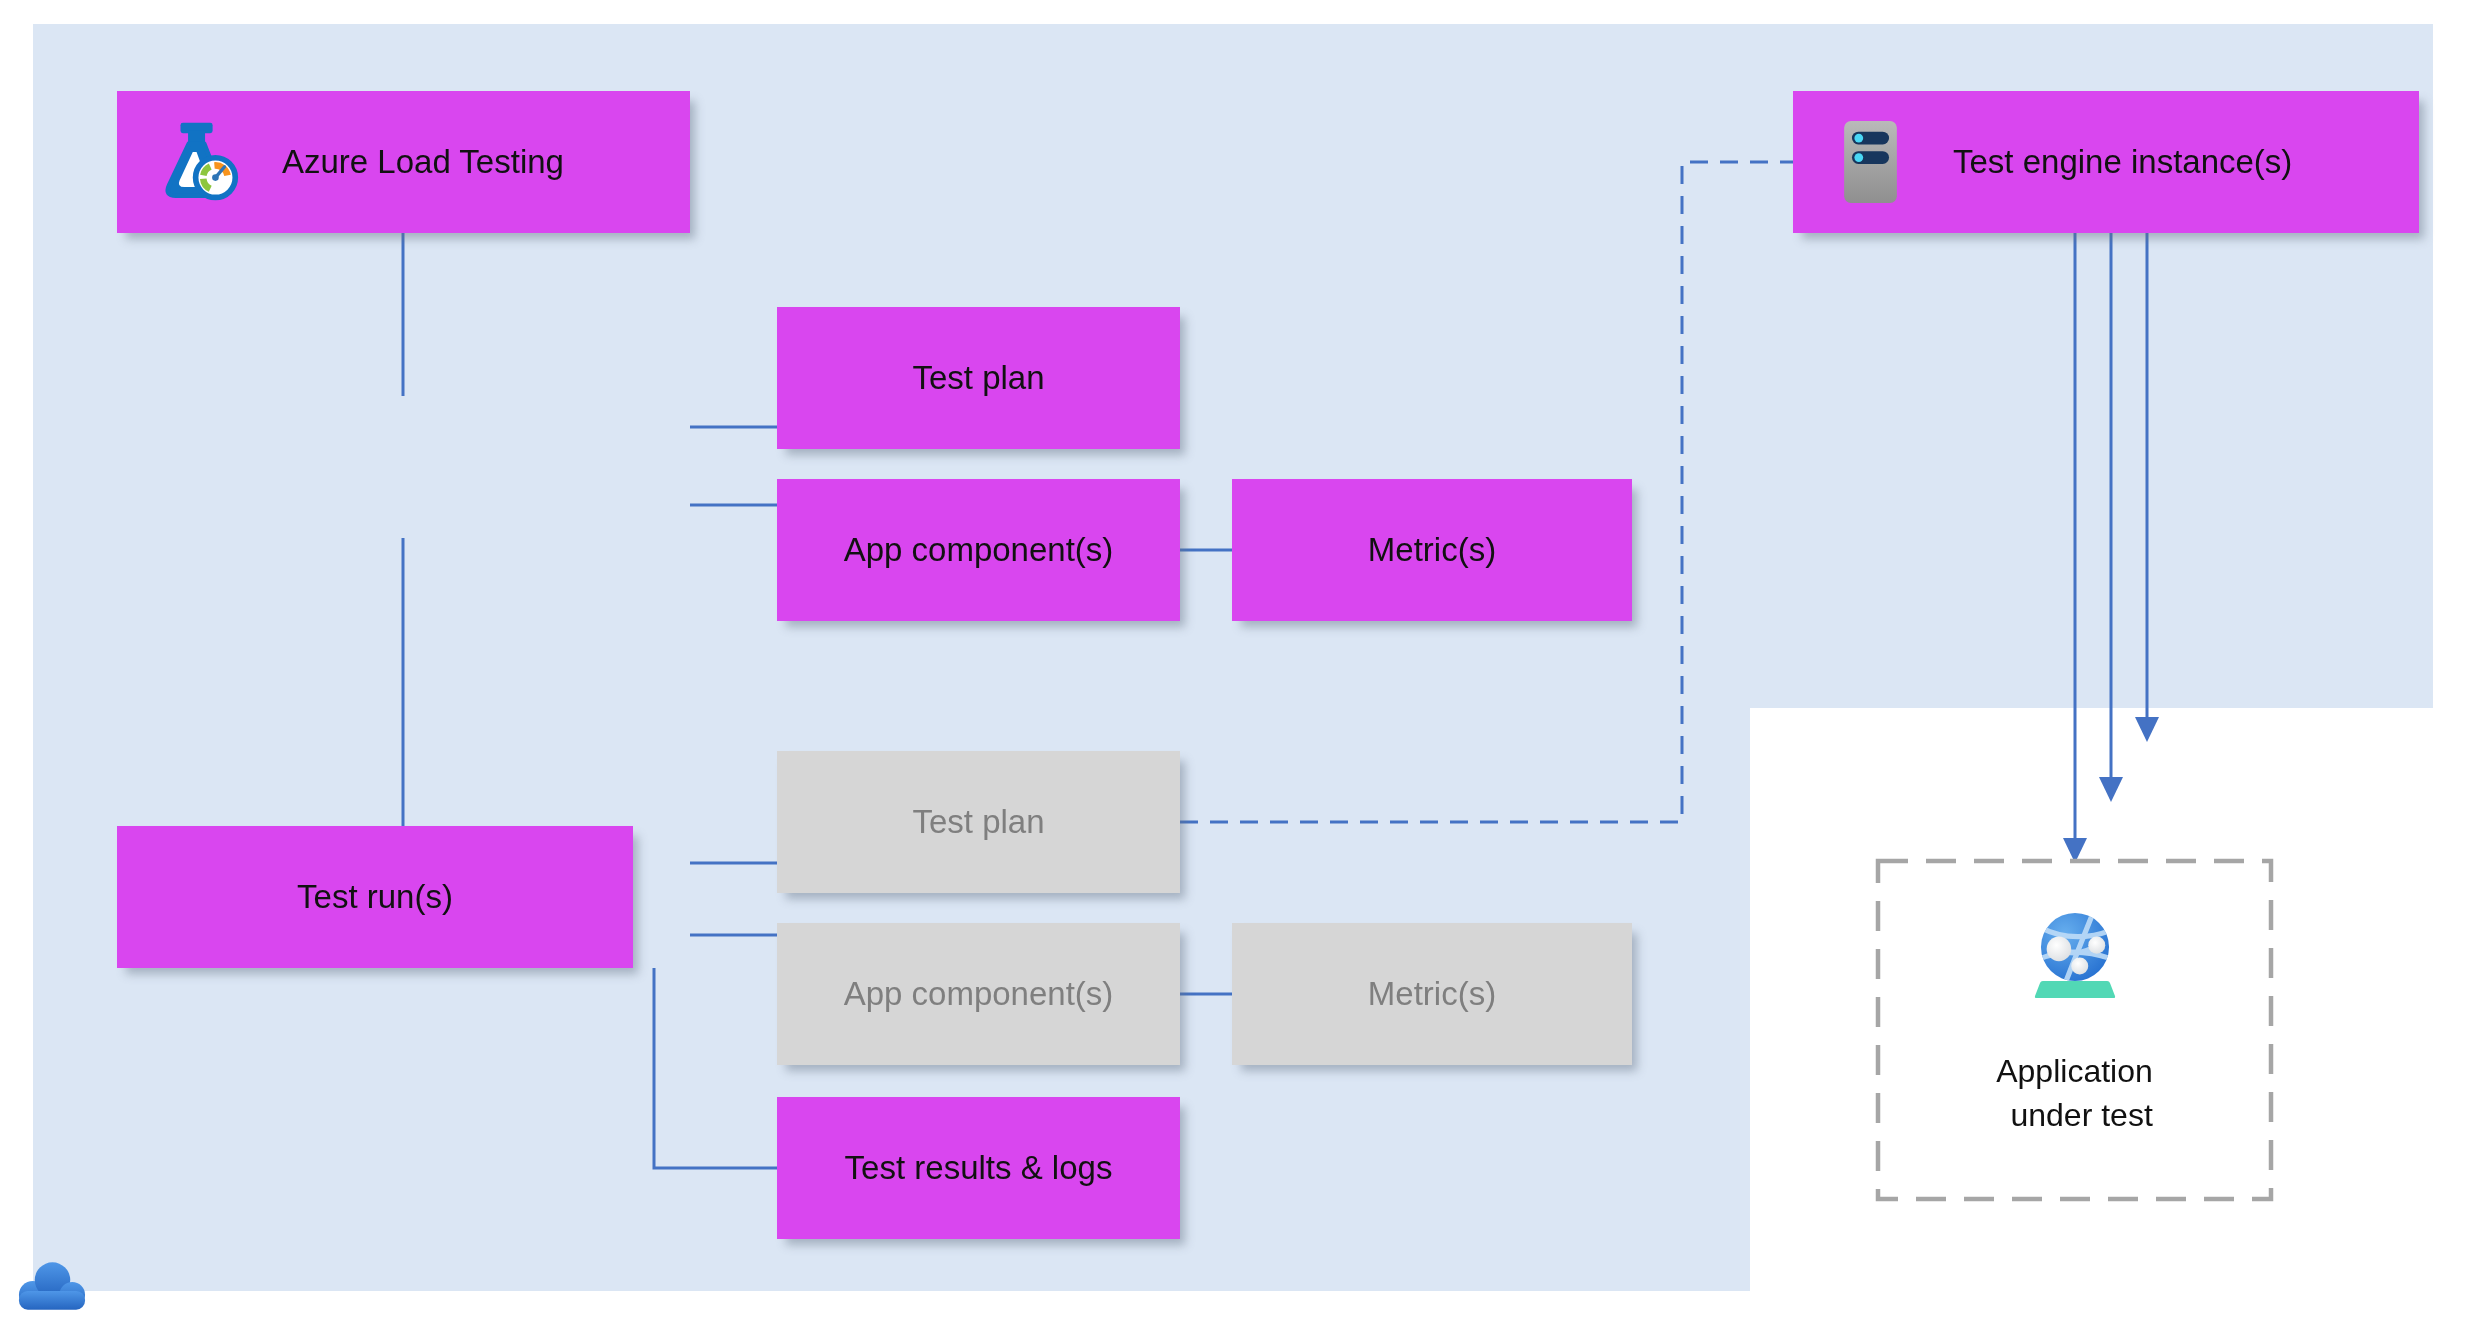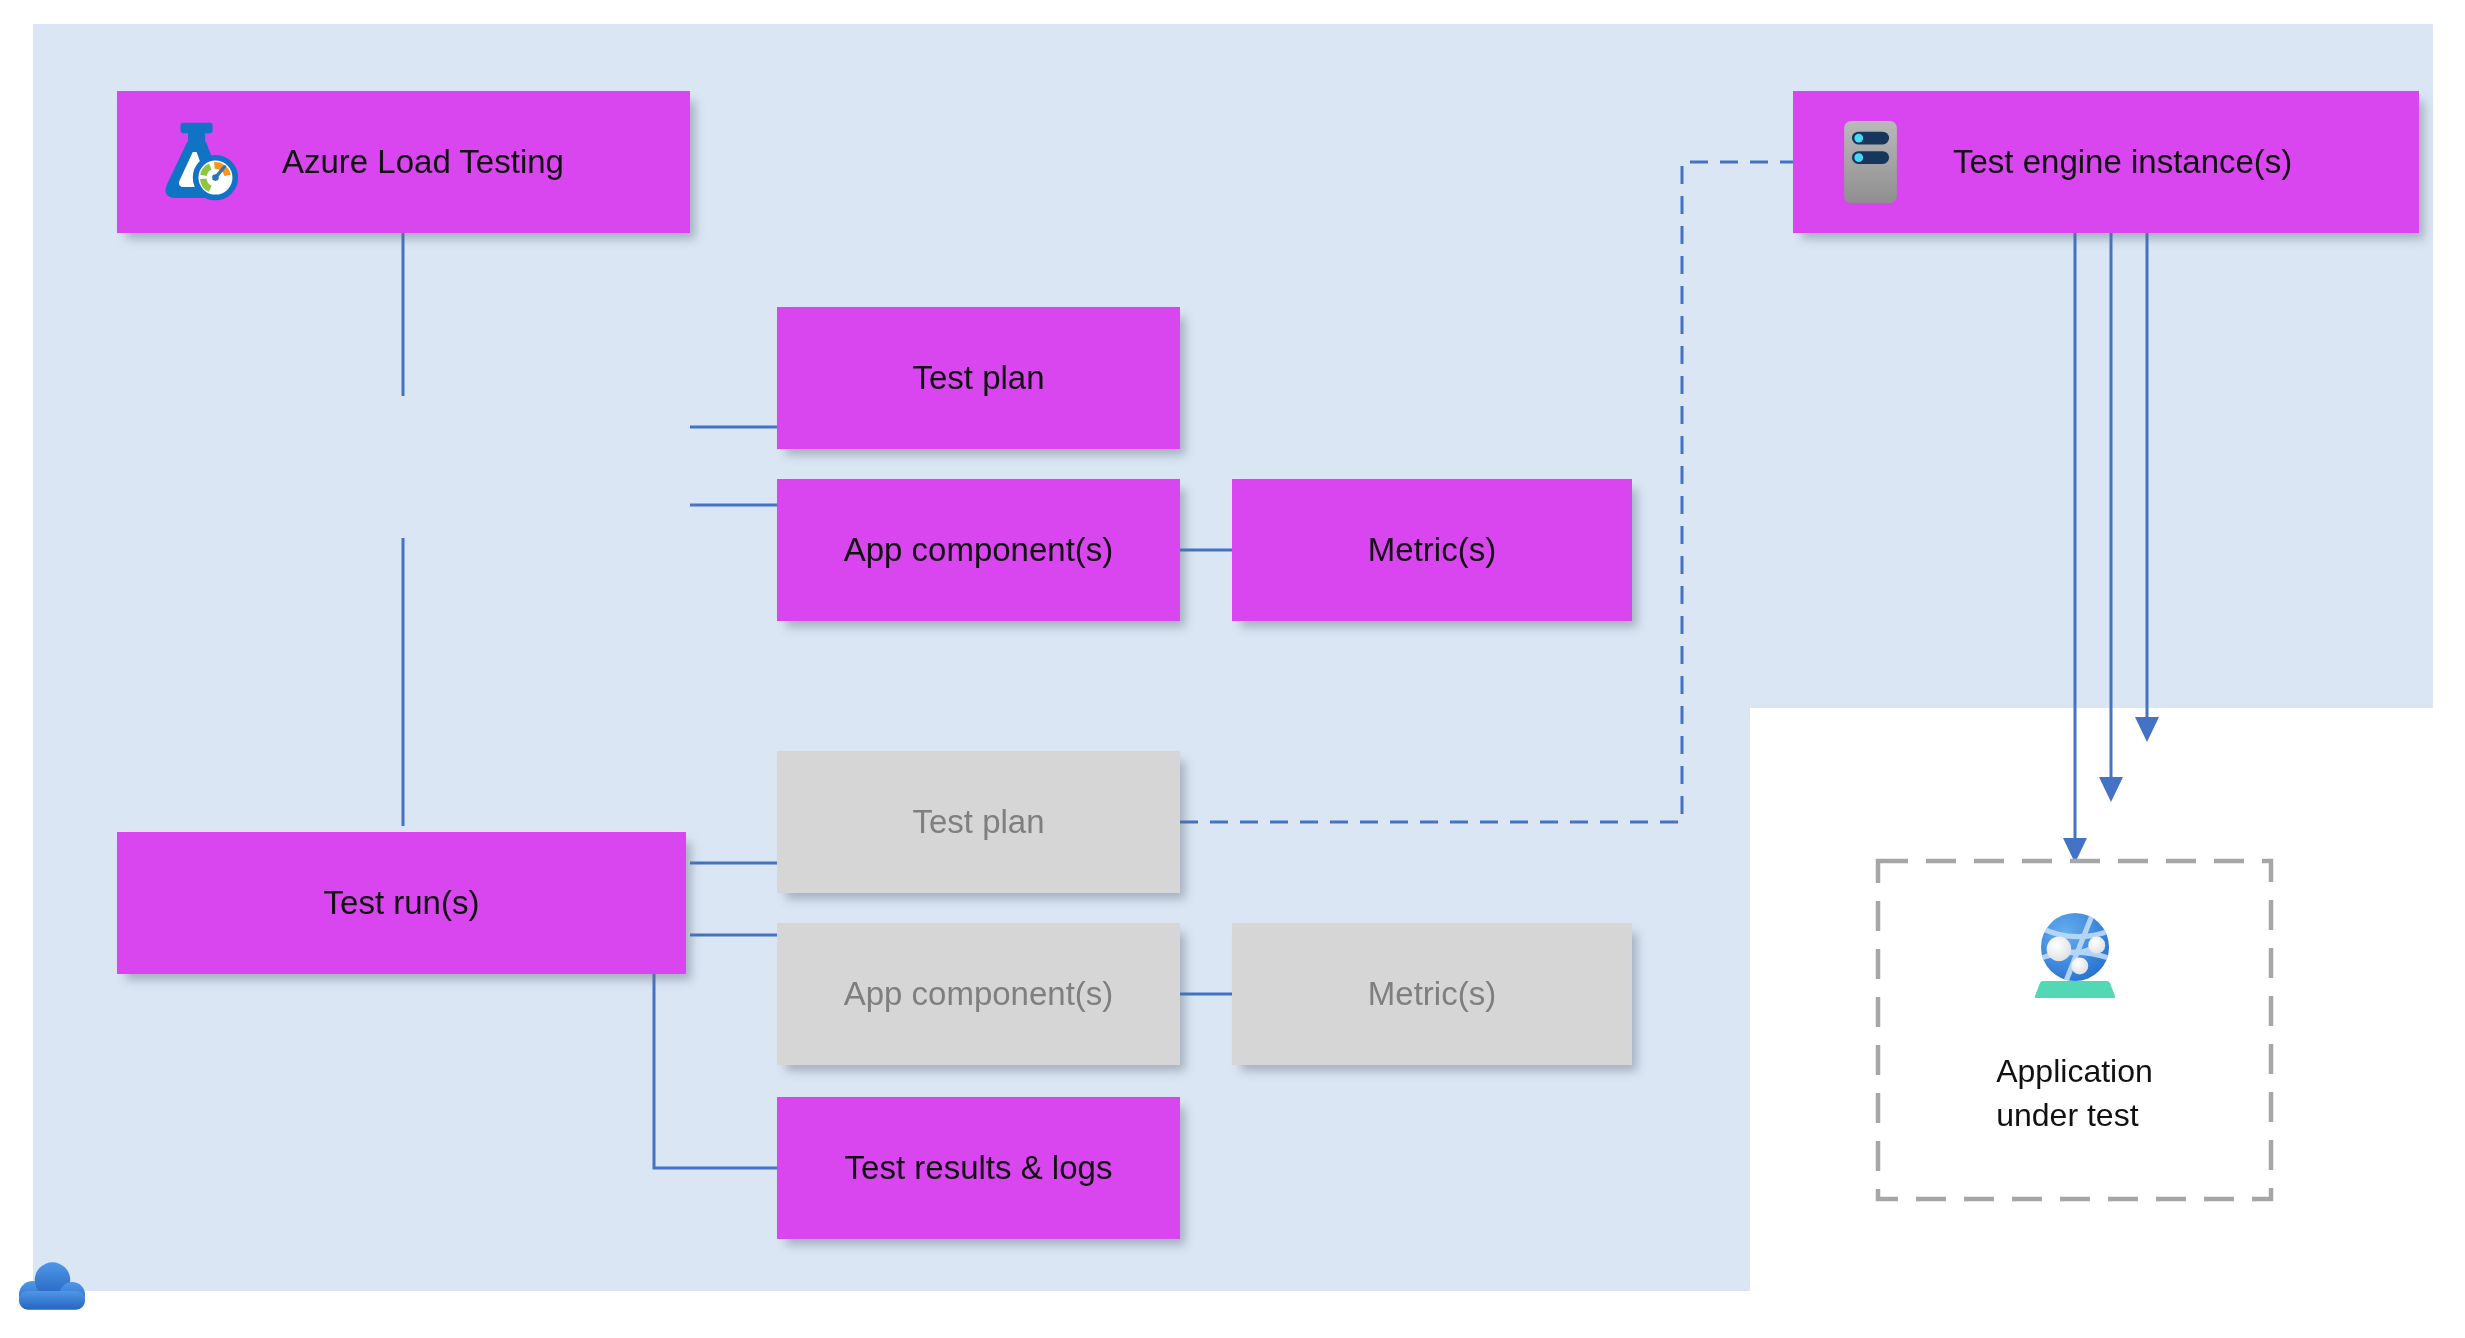--- a/index.html
+++ b/index.html
@@ -12,35 +12,35 @@
   svg.overlay{position:absolute;left:0;top:0;pointer-events:none;}
   .node{position:absolute;background:#d946ef;display:flex;align-items:center;justify-content:center;
         font-size:33px;color:#111111;box-shadow:7px 8px 9px -2px rgba(100,112,130,0.45);}
   .node.inactive{background:#d6d6d6;color:#7f7f7f;}
   .node.iconrow{justify-content:flex-start;}
   .node .ic{flex:0 0 auto;display:flex;align-items:center;}
   #n-azure{left:117px;top:91px;width:573px;height:142px;}
   #n-azure .ic{margin-left:38px;}
   #n-azure .t{margin-left:42px;}
   #n-tests{left:117px;top:396px;width:573px;height:142px;}
-  #n-testruns{left:117px;top:826px;width:569px;height:142px;margin-top:6px;}
+  #n-testruns{left:117px;top:826px;width:516px;height:142px;}
   #n-testplan{left:777px;top:307px;width:403px;height:142px;}
   #n-appcomp{left:777px;top:479px;width:403px;height:142px;}
   #n-metrics{left:1232px;top:479px;width:400px;height:142px;}
   #n-testplan-run{left:777px;top:751px;width:403px;height:142px;}
   #n-appcomp-run{left:777px;top:923px;width:403px;height:142px;}
   #n-metrics-run{left:1232px;top:923px;width:400px;height:142px;}
   #n-testresults{left:777px;top:1097px;width:403px;height:142px;}
   #n-engine{left:1793px;top:91px;width:626px;height:142px;}
   #n-engine .ic{margin-left:51px;}
   #n-engine .t{margin-left:56px;}
   #n-aut{position:absolute;left:1878px;top:861px;width:393px;height:338px;
          display:flex;flex-direction:column;align-items:center;}
   #n-aut .ic{margin-top:50px;}
-  #n-aut .cap{margin-top:44px;text-align:left;font-size:32px;line-height:44px;color:#111111;}
+  #n-aut .cap{margin-top:44px;text-align:right;font-size:32px;line-height:44px;color:#111111;}
   .cloud{position:absolute;left:15px;top:1258px;}
 </style>
 </head>
 <body>
 
 <div class="canvas">
 
   <div class="bg bg-a"></div>
   <div class="bg bg-b"></div>
 

